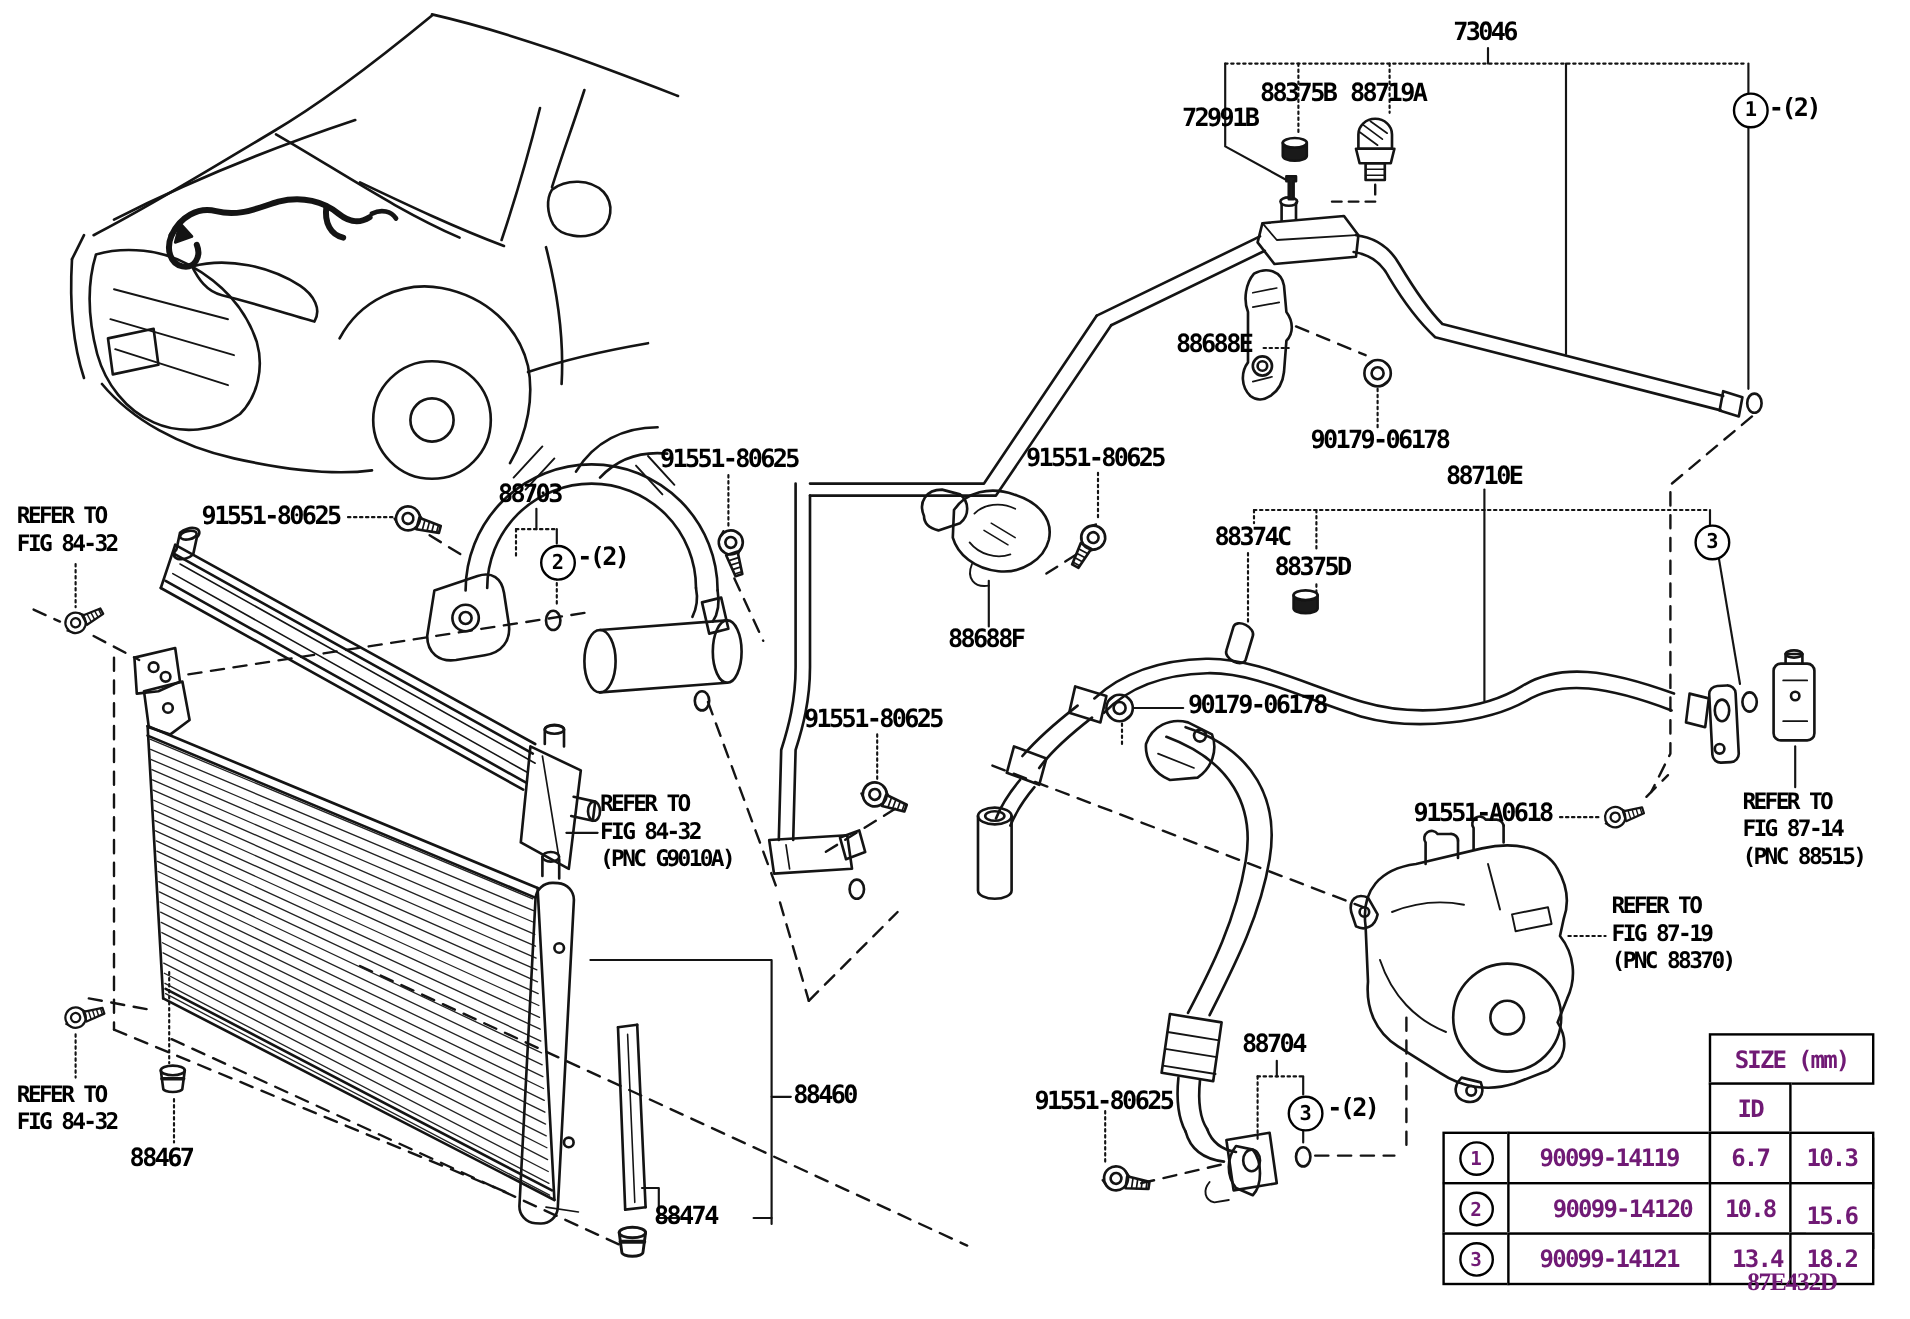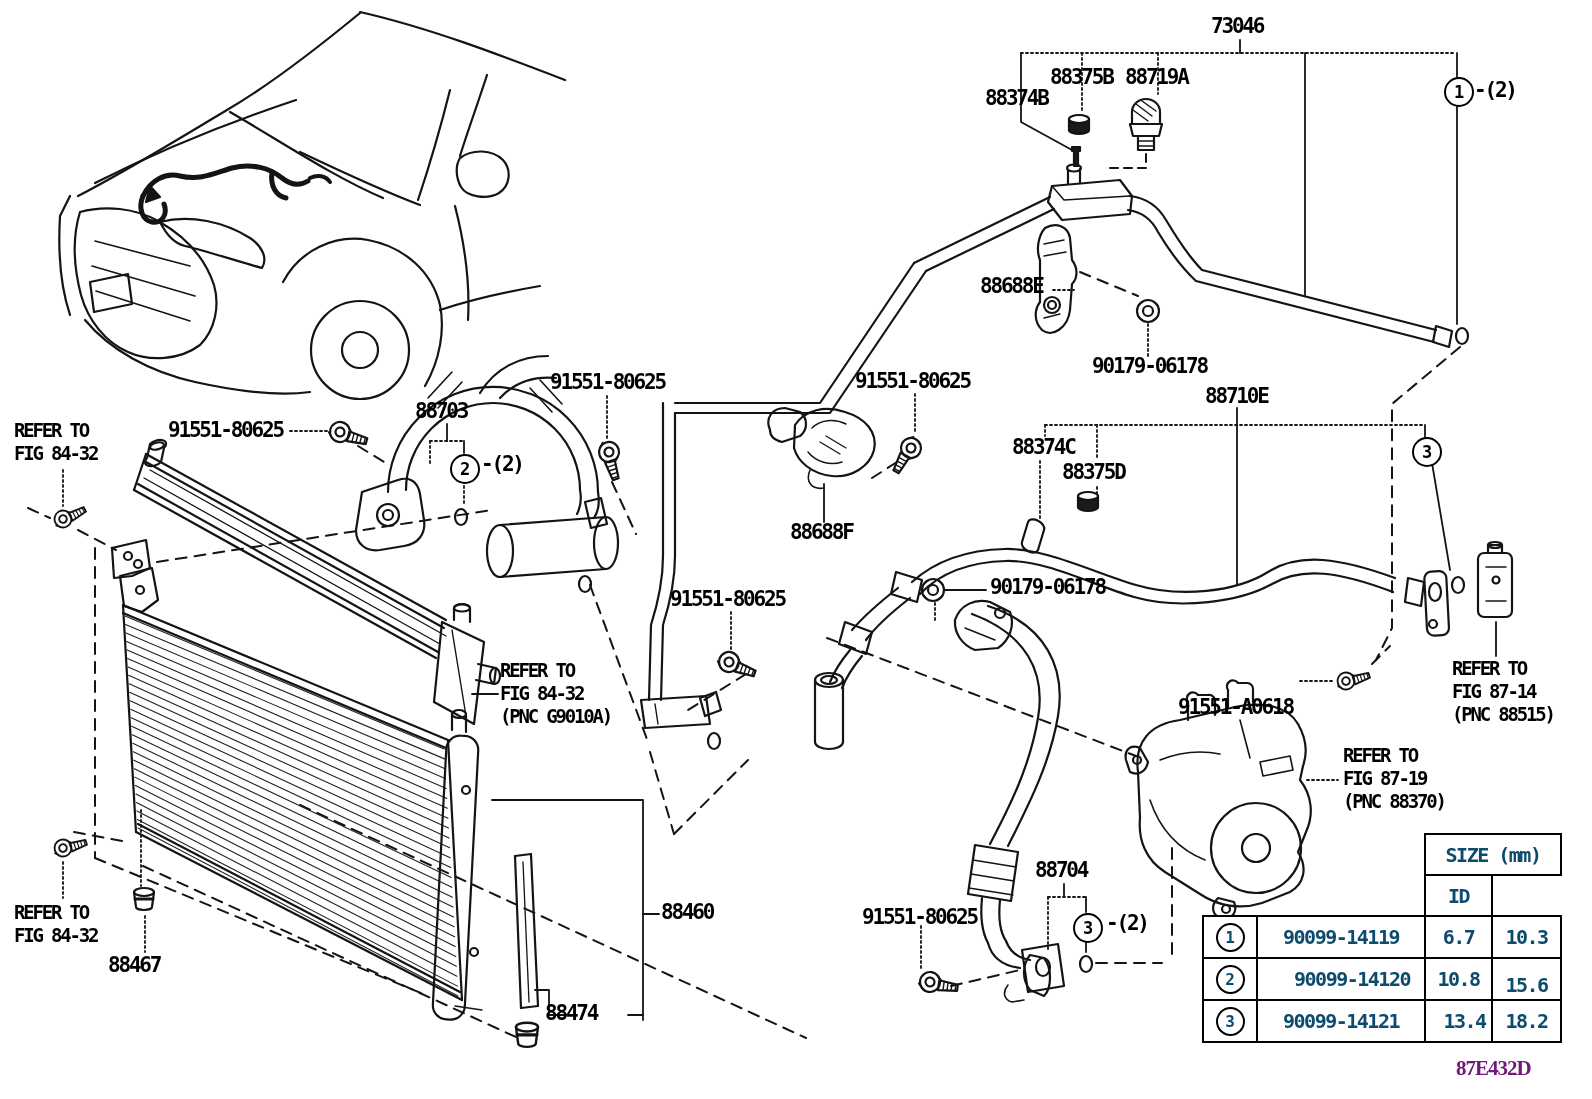--- a/index.html
+++ b/index.html
@@ -7,21 +7,21 @@
          font-family:"DejaVu Sans Mono", monospace;}
   #art{position:absolute;left:0;top:0;}
   .lbl{position:absolute;font-weight:bold;font-size:21px;letter-spacing:-2.2px;
        color:#000;white-space:nowrap;line-height:23px;}
   .ref{font-size:19px;}
   .circ{position:absolute;width:26px;height:26px;border:2.5px solid #000;border-radius:50%;
         background:#fff;display:flex;align-items:center;justify-content:center;
         font-weight:bold;font-size:17px;letter-spacing:0;color:#000;z-index:3;}
   .tcell{position:absolute;border:2px solid #000;display:flex;align-items:center;
          justify-content:center;font-weight:bold;font-size:20px;letter-spacing:-1.5px;
-         color:#0c4a6e;background:#fff;box-sizing:border-box;}
+         color:#701a75;background:#fff;box-sizing:border-box;margin-top:28px;}
   .tnum{border:2.2px solid #000;border-radius:50%;width:25px;height:25px;display:flex;
         align-items:center;justify-content:center;font-size:16px;letter-spacing:0;}
   .code{position:absolute;font-weight:bold;font-size:21px;letter-spacing:-1px;color:#701a75;font-family:Liberation Serif, serif;}
 </style>
 </head>
 <body>
 
 <div id="stage">
 
 <svg id="art" width="1592" height="1099" viewBox="0 0 1592 1099" fill="none" stroke="#141414" stroke-width="2.2" stroke-linecap="round" stroke-linejoin="round">
@@ -407,21 +407,21 @@
       <path d="M1130,124 H1162 L1159,136 H1133 Z"></path>
       <path d="M1138,136 H1154 L1154,150 H1138 Z"></path>
       <path d="M1138,141 H1154 M1138,146 H1154" stroke-width="1.3"></path>
     </g>
   </g>
 </svg>
 
   <div class="lbl" style="left:1211px;top:15px">73046</div>
   <div class="lbl" style="left:1050px;top:66px">88375B</div>
   <div class="lbl" style="left:1125px;top:66px">88719A</div>
-  <div class="lbl" style="left:985px;top:87px">88374B</div>
+  <div class="lbl" style="left:985px;top:87px">72991B</div>
   <div class="lbl" style="left:1474px;top:79px">-(2)</div>
 
   <div class="lbl" style="left:980px;top:275px">88688E</div>
   <div class="lbl" style="left:1092px;top:355px">90179-06178</div>
   <div class="lbl" style="left:1205px;top:385px">88710E</div>
 
   <div class="lbl" style="left:550px;top:371px">91551-80625</div>
   <div class="lbl" style="left:855px;top:370px">91551-80625</div>
   <div class="lbl" style="left:415px;top:400px">88703</div>
   <div class="lbl" style="left:481px;top:453px">-(2)</div>
@@ -437,21 +437,21 @@
   <div class="lbl" style="left:790px;top:521px">88688F</div>
   <div class="lbl" style="left:670px;top:588px">91551-80625</div>
   <div class="lbl" style="left:990px;top:576px">90179-06178</div>
 
   <div class="lbl ref" style="left:500px;top:659px">
     <div>REFER TO</div>
     <div>FIG 84-32</div>
     <div>(PNC G9010A)</div>
   </div>
 
-  <div class="lbl" style="left:1178px;top:696px">91551-A0618</div>
+  <div class="lbl" style="left:1178px;top:666px">91551-A0618</div>
 
   <div class="lbl ref" style="left:1452px;top:657px">
     <div>REFER TO</div>
     <div>FIG 87-14</div>
     <div>(PNC 88515)</div>
   </div>
 
   <div class="lbl ref" style="left:1343px;top:744px">
     <div>REFER TO</div>
     <div>FIG 87-19</div>

